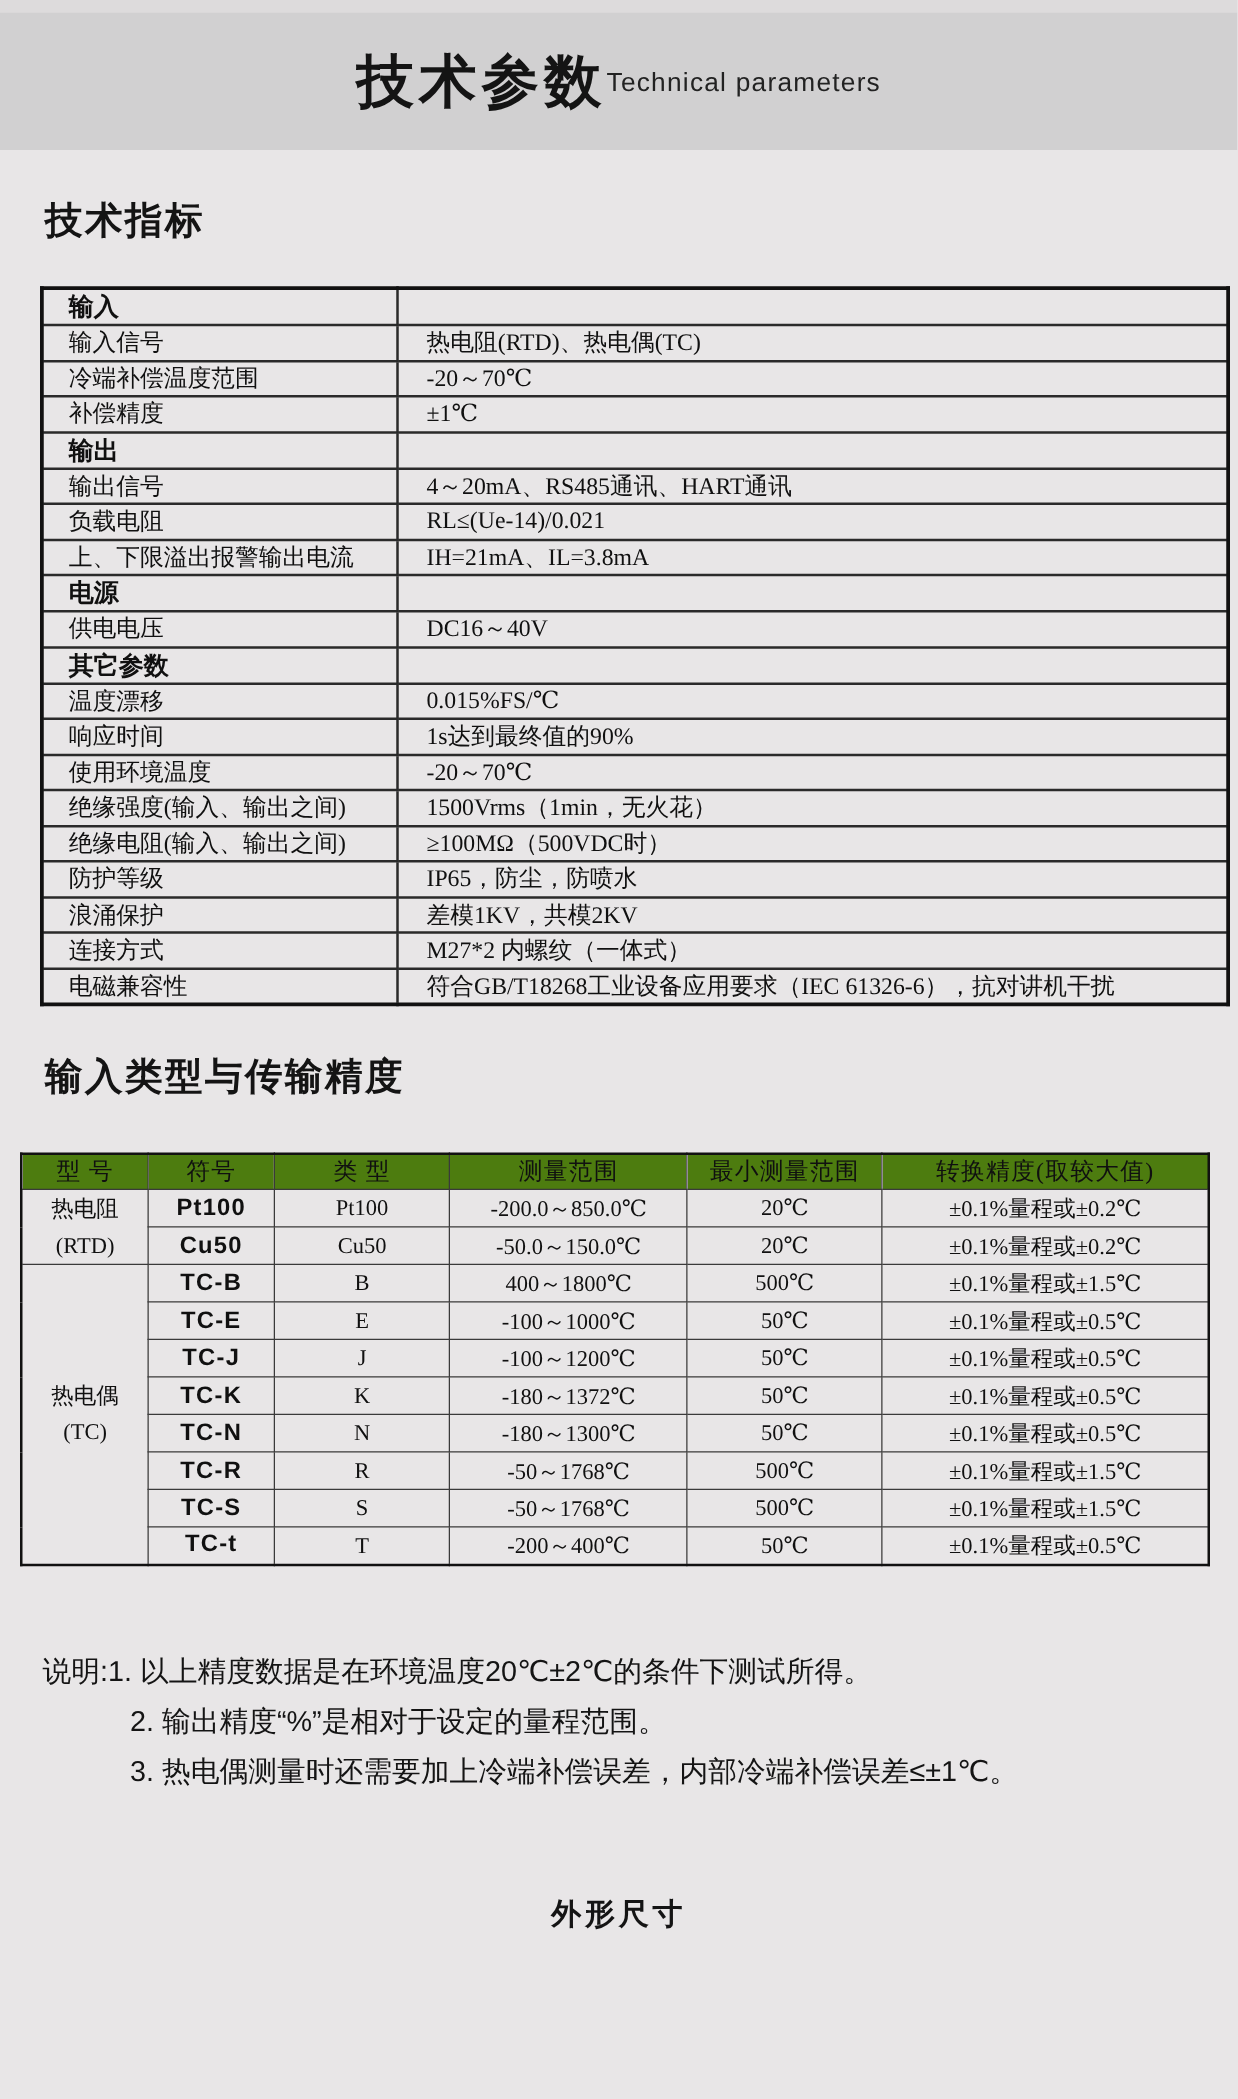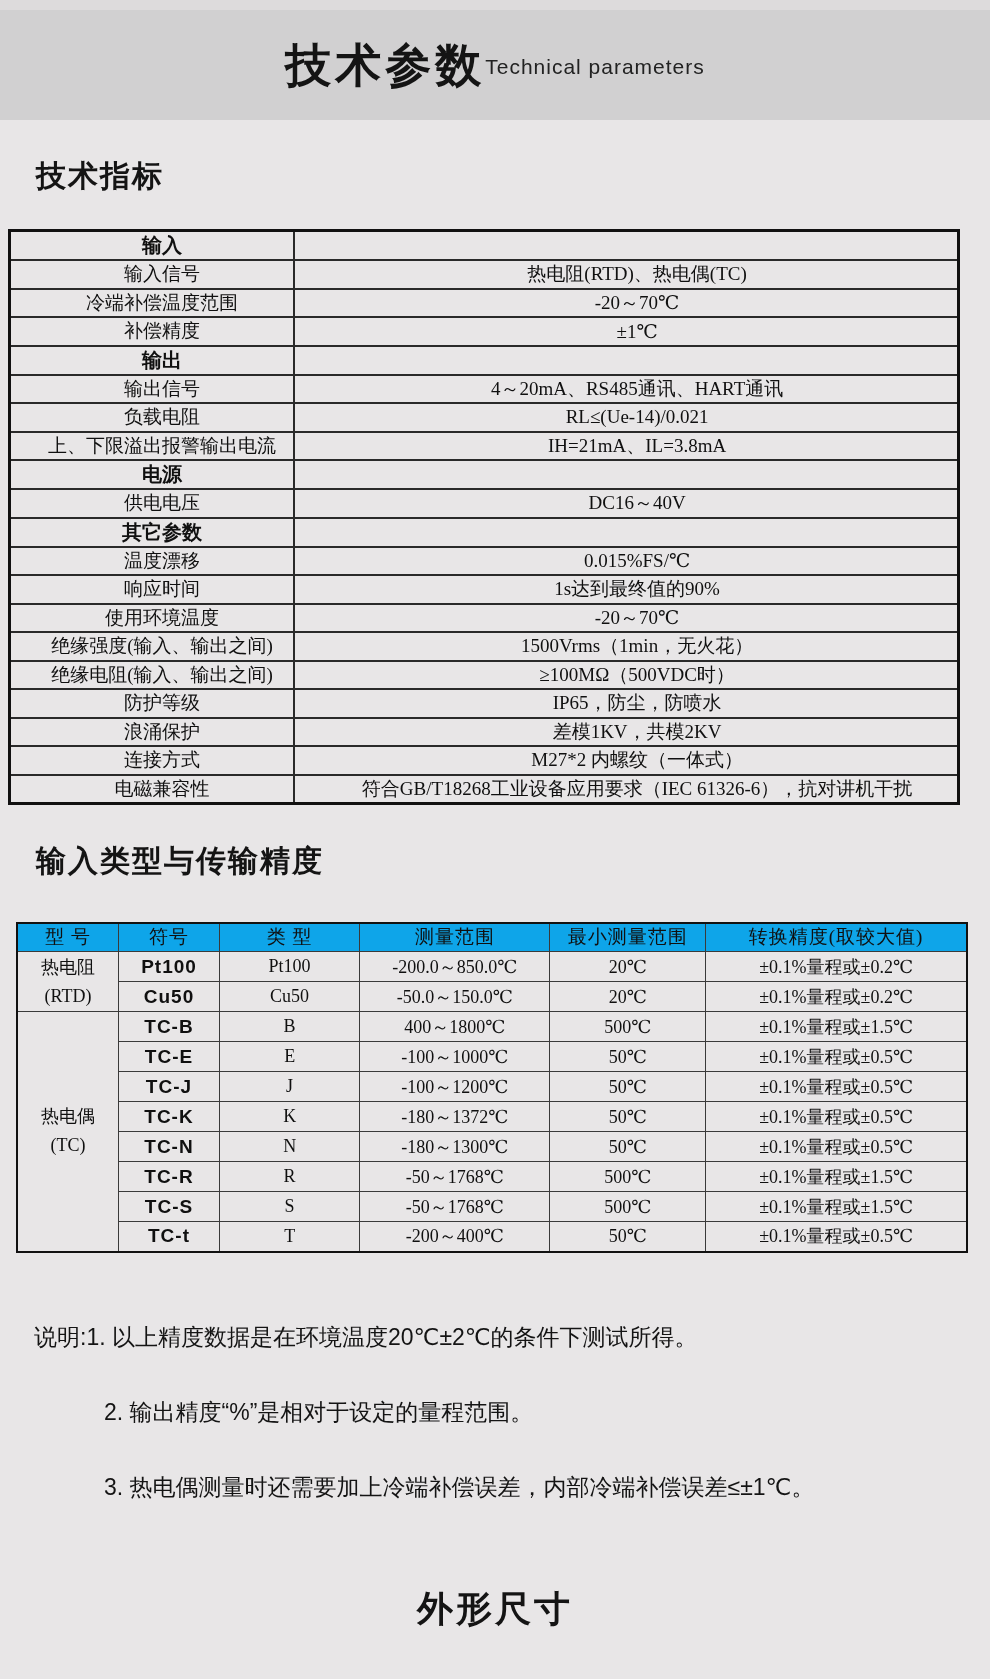--- a/index.html
+++ b/index.html
@@ -25,24 +25,23 @@
     font-size:21px; color:#222; margin-top:4px; letter-spacing:1px;
     font-family:"Liberation Sans",sans-serif;
   }
   .section-heading {
     font-size:30px; font-weight:bold; color:#141414;
     margin:36px 0 0 36px; letter-spacing:2px;
   }
   
   table { border-collapse:collapse; table-layout:fixed; }
   .spec-table {
-    width:952px; margin:32px 0 0 8px;
+    width:952px; margin:32px 0 0 32px;
     border:3px solid #111;
     font-family:"Liberation Serif","DejaVu Serif",serif;
-    text-align:center;
   }
   .spec-table td {
     border:2px solid #2a2a2a;
     height:28.5px; font-size:19px; color:#101010;
     vertical-align:middle;
     white-space:nowrap; overflow:hidden;
   }
   .spec-table td.label { width:30%; padding-left:20px; }
   .spec-table td.value { width:70%; padding-left:22px; }
   .spec-table tr.section td.label {
@@ -55,43 +54,43 @@
     border:2px solid #111;
     font-family:"Liberation Serif","DejaVu Serif",serif;
   }
   .io-table th, .io-table td {
     border:1px solid #3a3a3a;
     text-align:center; vertical-align:middle;
     font-size:18px; color:#101010; font-weight:normal;
     height:30px; white-space:nowrap; overflow:hidden;
   }
   .io-table thead th {
-    background:#0ea5e9; height:29px; font-size:19px;
+    background:#4d7c0f; height:29px; font-size:19px;
     letter-spacing:1px;
   }
   .io-table td.model-cell {
     font-size:18px; line-height:1.6;
   }
   .io-table td.symbol-cell {
     font-family:"Liberation Sans","DejaVu Sans",sans-serif;
     font-weight:bold; font-size:19px; letter-spacing:1px;
   }
   
   .notes {
     margin:64px 0 0 34px;
     font-size:23px; color:#141414; line-height:1.75;
     font-family:"Liberation Sans","DejaVu Sans",sans-serif;
   }
   .notes .note-line { display:flex; }
   .notes .note-prefix { white-space:pre; }
-  .notes .note-indent { padding-left:70px;margin-top:35px; }
+  .notes .note-indent { padding-left:70px; }
   
   .footer-heading {
     margin-top:78px; text-align:center;
-    font-size:36px; font-weight:bold; color:#141414; letter-spacing:3px;
+    font-size:24px; font-weight:bold; color:#141414; letter-spacing:3px;
   }
 </style>
 </head>
 <body>
 
 <div class="top-strip"></div>
 
 <div class="title-band">
   <div class="main-title">技术参数</div>
   <div class="sub-title">Technical parameters</div>

